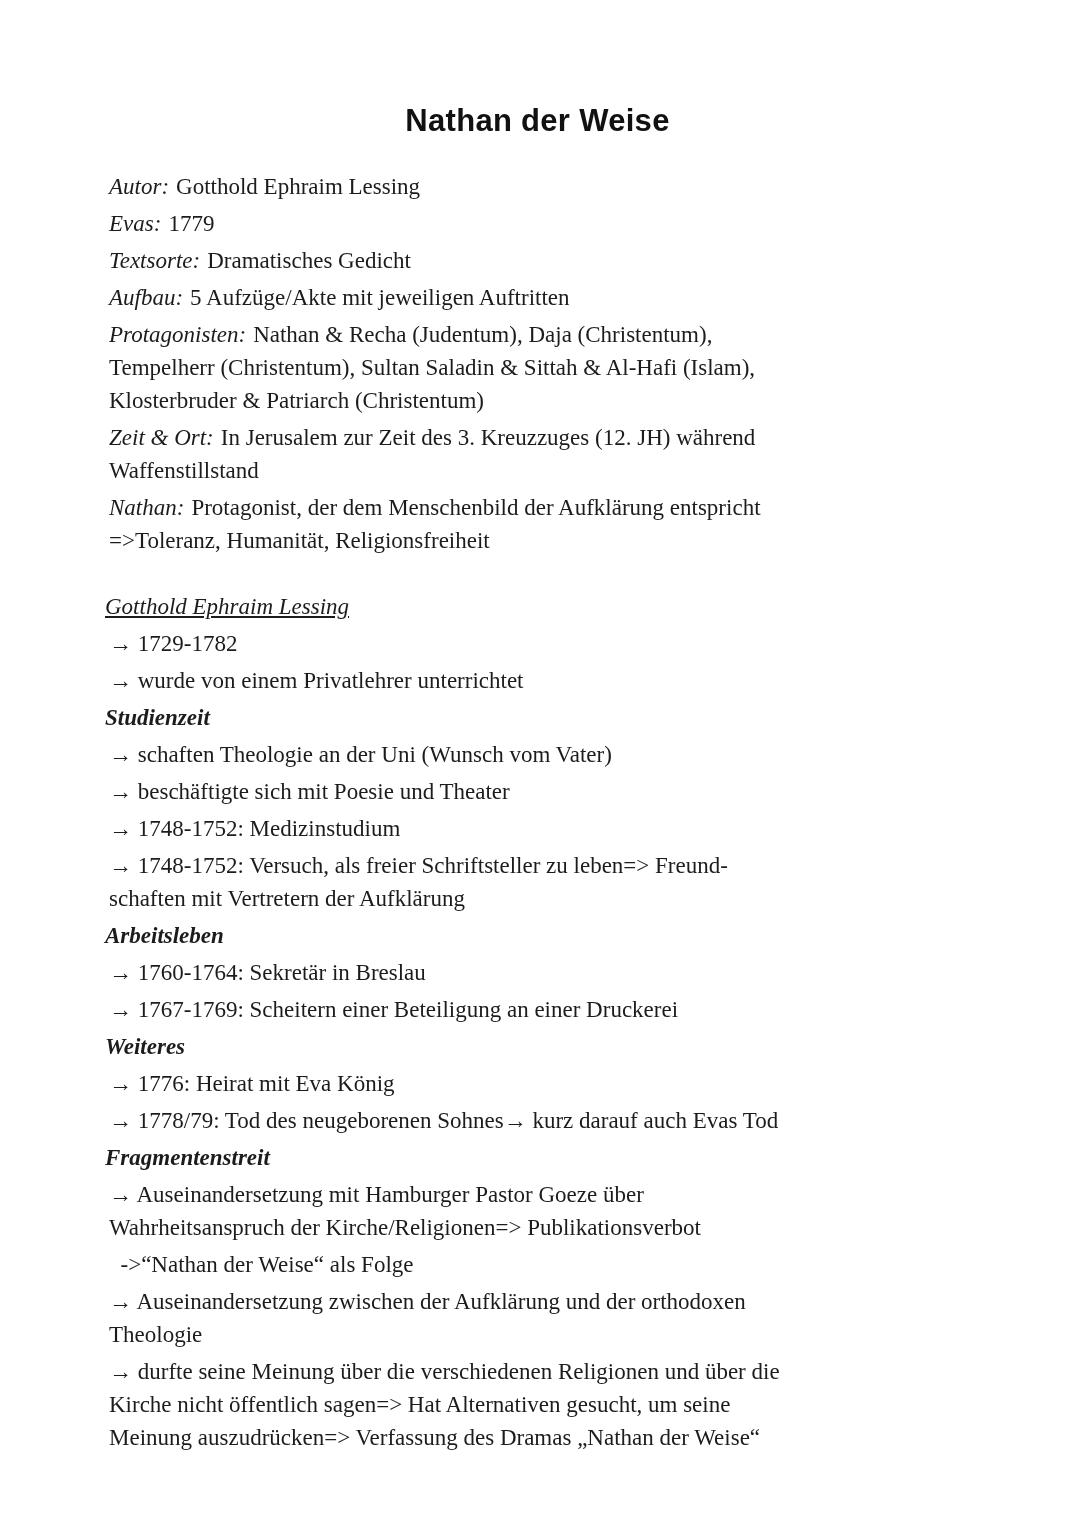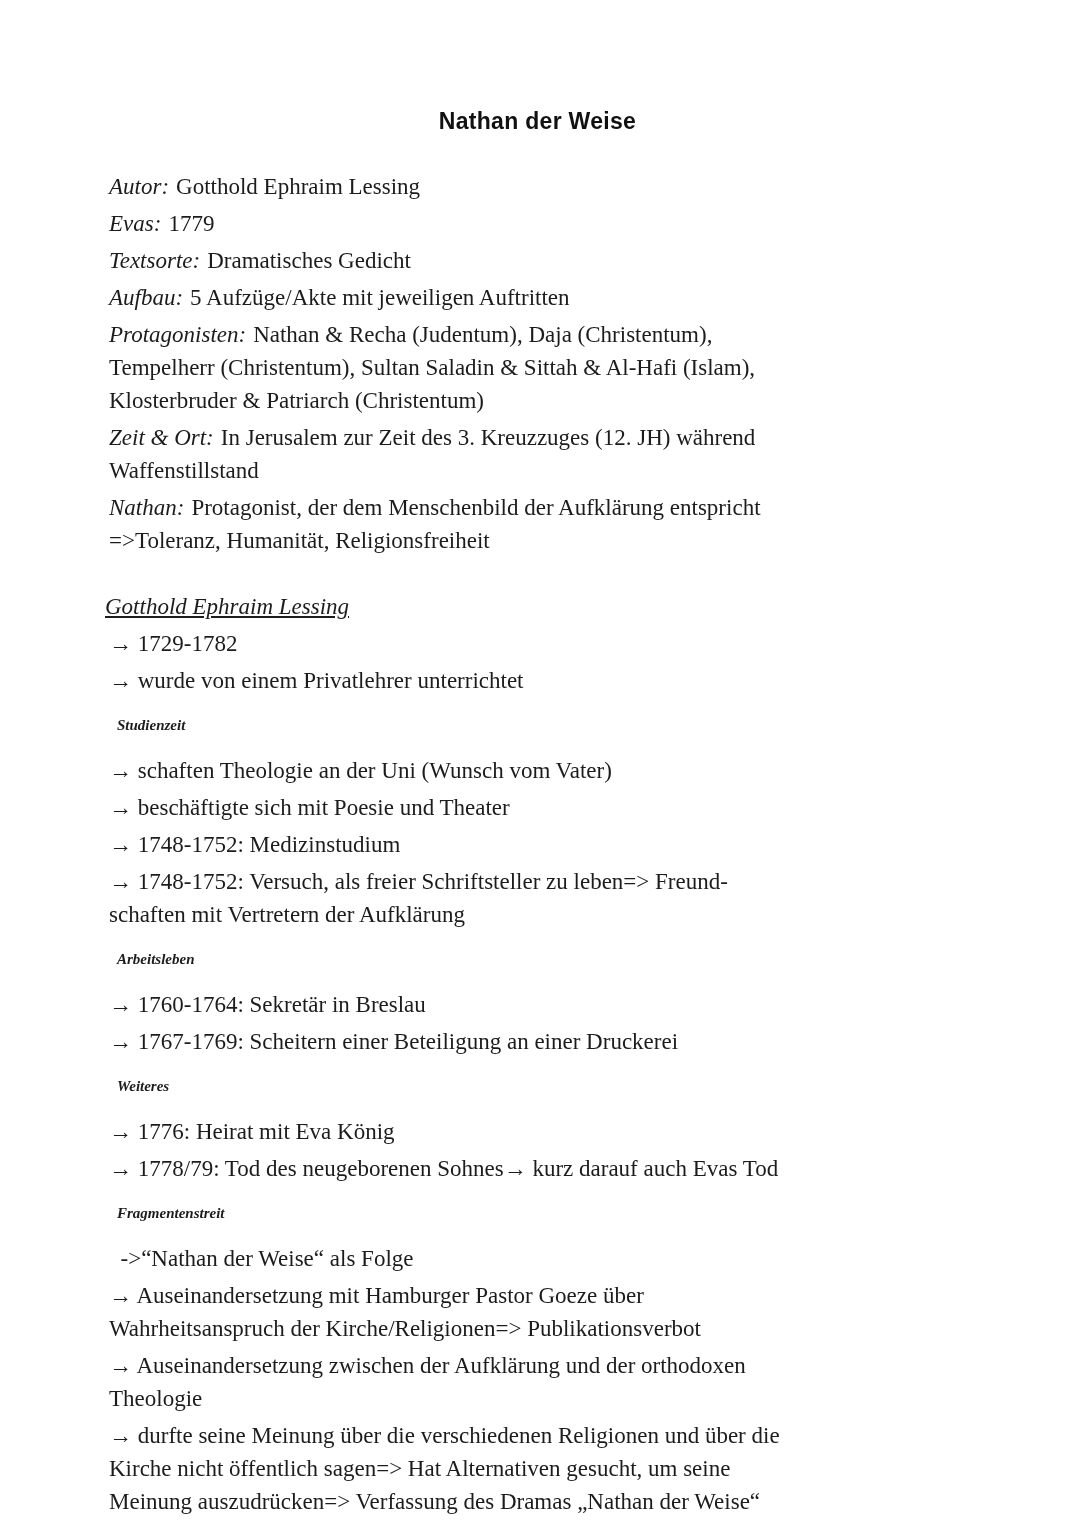--- a/index.html
+++ b/index.html
@@ -13,21 +13,21 @@
     min-height: 1527px;
     background: #ffffff;
     padding: 100px 110px 60px 105px;
     color: #1c1c1c;
     font-family: "Liberation Serif", "DejaVu Serif", serif;
     font-size: 23px;
     line-height: 33px;
   }
   .doc-title {
     font-family: "Liberation Sans", "DejaVu Sans", sans-serif;
-    font-size: 23px;
+    font-size: 31px;
     line-height: 42px;
     font-weight: 700;
     text-align: center;
     color: #111111;
     margin: 0 0 28px 0;
     letter-spacing: 0.3px;
   }
   .meta-block { margin: 0; }
   .line, .bullet {
     margin: 4px;
@@ -40,25 +40,25 @@
   .lessing-section { margin-top: 33px; }
   .sec-heading {
     font-size: 23px;
     line-height: 33px;
     font-weight: 400;
     font-style: italic;
     text-decoration: underline;
     margin: 0;
   }
   .sub-heading {
-    font-size: 15px;
+    font-size: 23px;
     line-height: 33px;
     font-weight: 700;
     font-style: italic;
-    margin: 12px;
+    margin: 0;
   }
 </style>
 </head>
 <body>
 
 <div class="page">
 
   <h1 class="doc-title">Nathan der Weise</h1>
 
   <section class="meta-block">
@@ -89,23 +89,23 @@
 
     <h3 class="sub-heading">Arbeitsleben</h3>
     <p class="bullet">→ 1760-1764: Sekretär in Breslau</p>
     <p class="bullet">→ 1767-1769: Scheitern einer Beteiligung an einer Druckerei</p>
 
     <h3 class="sub-heading">Weiteres</h3>
     <p class="bullet">→ 1776: Heirat mit Eva König</p>
     <p class="bullet">→ 1778/79: Tod des neugeborenen Sohnes→ kurz darauf auch Evas Tod</p>
 
     <h3 class="sub-heading">Fragmentenstreit</h3>
-    <p class="bullet">  -&gt;“Nathan der Weise“ als Folge</p>
     <p class="bullet">→ Auseinandersetzung mit Hamburger Pastor Goeze über
 Wahrheitsanspruch der Kirche/Religionen=&gt; Publikationsverbot</p>
+    <p class="bullet">  -&gt;“Nathan der Weise“ als Folge</p>
     <p class="bullet">→ Auseinandersetzung zwischen der Aufklärung und der orthodoxen
 Theologie</p>
     <p class="bullet">→ durfte seine Meinung über die verschiedenen Religionen und über die
 Kirche nicht öffentlich sagen=&gt; Hat Alternativen gesucht, um seine
 Meinung auszudrücken=&gt; Verfassung des Dramas „Nathan der Weise“</p>
   </section>
 
 </div>
 
 </body></html>

